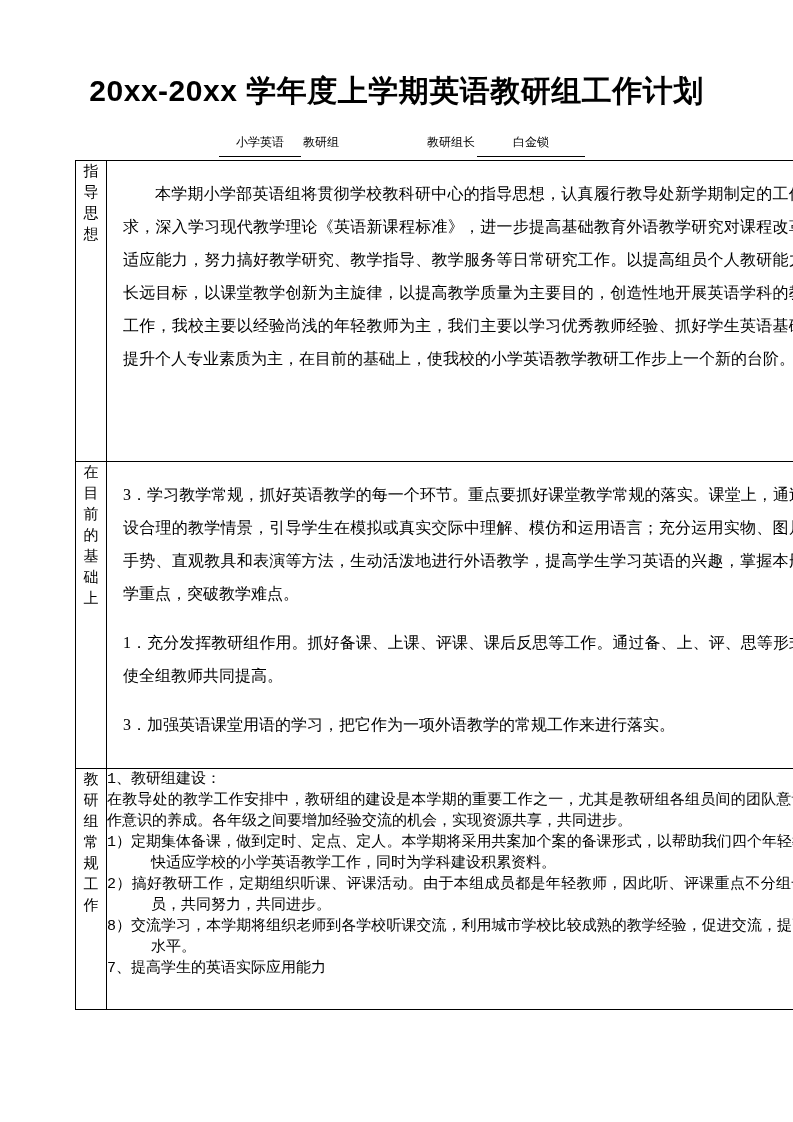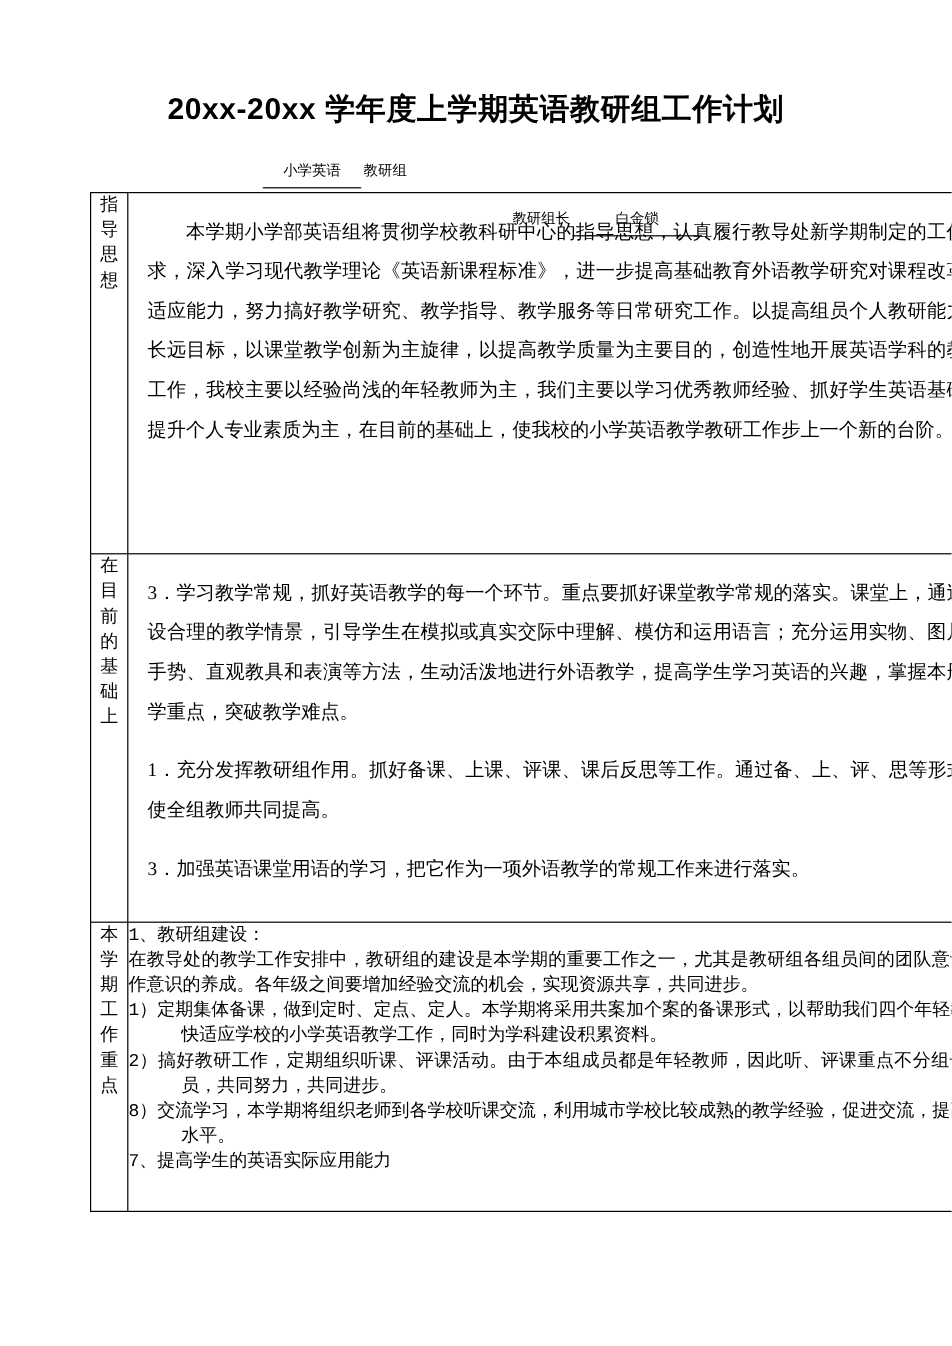--- a/index.html
+++ b/index.html
@@ -22,21 +22,21 @@
     height: 1122px;
   }
   
   .doc-title {
     position: absolute;
     left: 0;
     top: 74px;
     width: 793px;
     text-align: center;
     font-family: "Liberation Sans", "DejaVu Sans", sans-serif;
-    font-size: 25px;
+    font-size: 30px;
     font-weight: bold;
     letter-spacing: 0.5px;
     line-height: 34px;
     white-space: nowrap;
   }
   
   .subtitle-row {
     position: absolute;
     left: 75px;
     top: 129px;
@@ -45,21 +45,21 @@
     font-size: 12px;
     line-height: 26px;
     white-space: nowrap;
   }
   .sub-group {
     position: absolute;
     top: 0;
     white-space: nowrap;
   }
   .sub-group.g1 { left: 144px; }
-  .sub-group.g2 { left: 350px; margin-top: 40px; }
+  .sub-group.g2 { left: 350px; }
   .ul {
     display: inline-block;
     border-bottom: 1px solid #000;
     text-align: center;
     padding: 0 2px 1px 2px;
   }
   .ul.w-subject { min-width: 78px; }
   .ul.w-leader   { min-width: 104px; }
   .plain { display: inline-block; padding: 0 2px 1px 2px; }
 
@@ -157,21 +157,21 @@
         </td>
         <td class="cell-body r2-body">
           <p class="para-loose">3．学习教学常规，抓好英语教学的每一个环节。重点要抓好课堂教学常规的落实。课堂上，通过创设合理的教学情景，引导学生在模拟或真实交际中理解、模仿和运用语言；充分运用实物、图片、手势、直观教具和表演等方法，生动活泼地进行外语教学，提高学生学习英语的兴趣，掌握本册教学重点，突破教学难点。</p>
           <p class="para-loose">1．充分发挥教研组作用。抓好备课、上课、评课、课后反思等工作。通过备、上、评、思等形式促使全组教师共同提高。</p>
           <p class="para-loose">3．加强英语课堂用语的学习，把它作为一项外语教学的常规工作来进行落实。</p>
         </td>
       </tr>
 
       <tr>
         <td class="cell-label">
-          <span class="vlabel">本学期工作重点</span>
+          <span class="vlabel">教研组常规工作</span>
         </td>
         <td class="cell-body r3-body">
           <p class="para-tight">1、教研组建设：</p>
           <p class="para-tight">在教导处的教学工作安排中，教研组的建设是本学期的重要工作之一，尤其是教研组各组员间的团队意识与合作意识的养成。各年级之间要增加经验交流的机会，实现资源共享，共同进步。</p>
           <p class="para-tight hang">1）定期集体备课，做到定时、定点、定人。本学期将采用共案加个案的备课形式，以帮助我们四个年轻教师尽快适应学校的小学英语教学工作，同时为学科建设积累资料。</p>
           <p class="para-tight hang">2）搞好教研工作，定期组织听课、评课活动。由于本组成员都是年轻教师，因此听、评课重点不分组长与组员，共同努力，共同进步。</p>
           <p class="para-tight hang">8）交流学习，本学期将组织老师到各学校听课交流，利用城市学校比较成熟的教学经验，促进交流，提高教学水平。</p>
           <p class="para-tight">7、提高学生的英语实际应用能力</p>
         </td>
       </tr>

